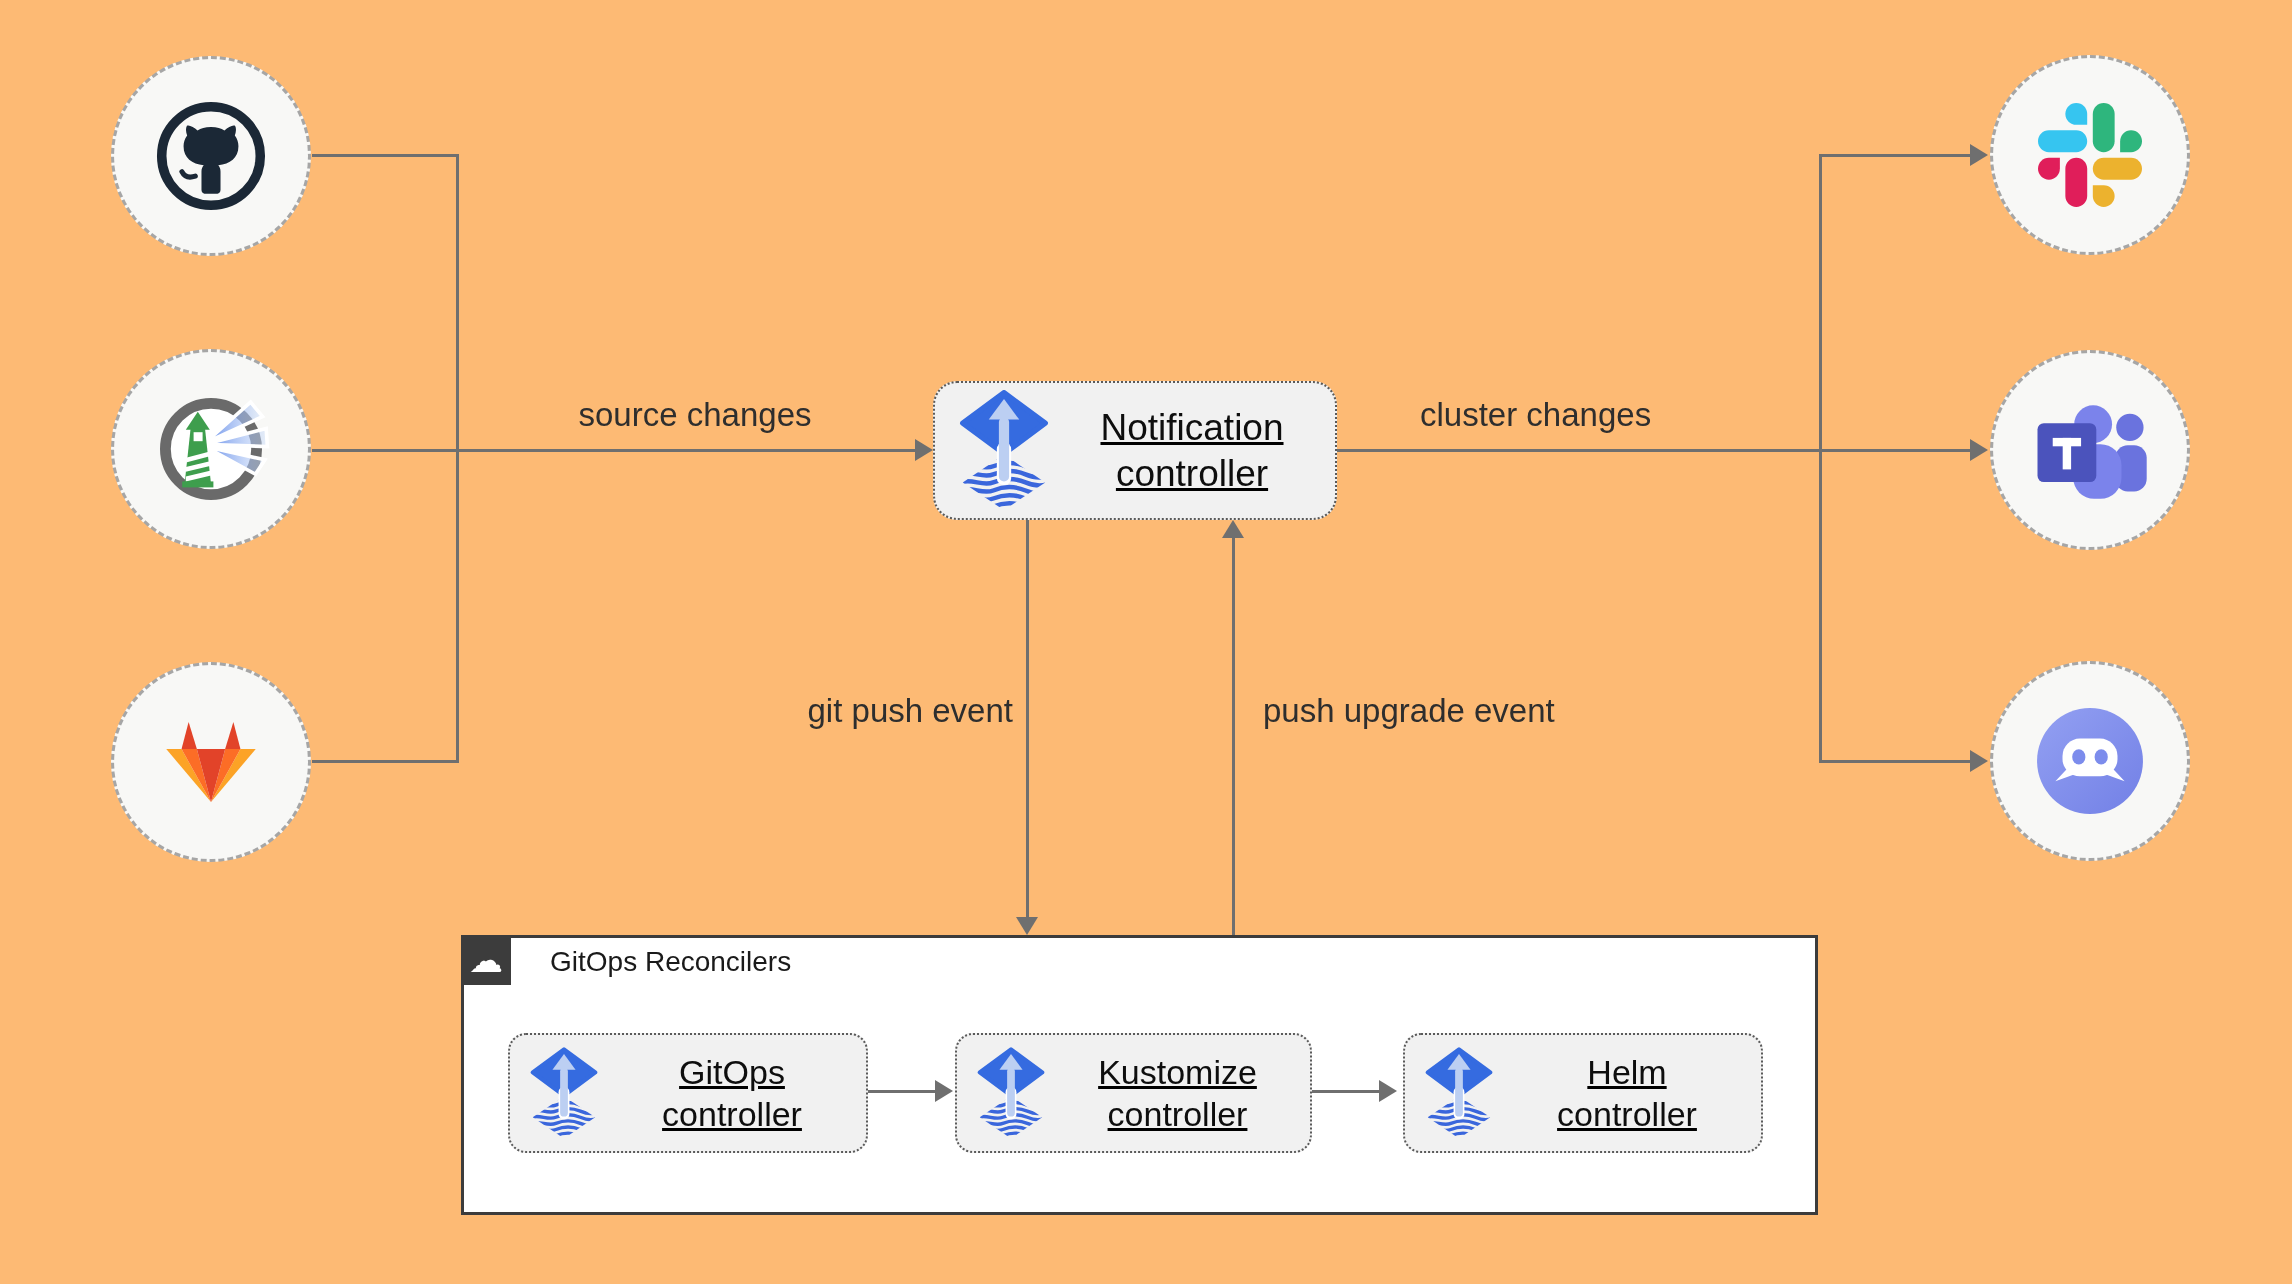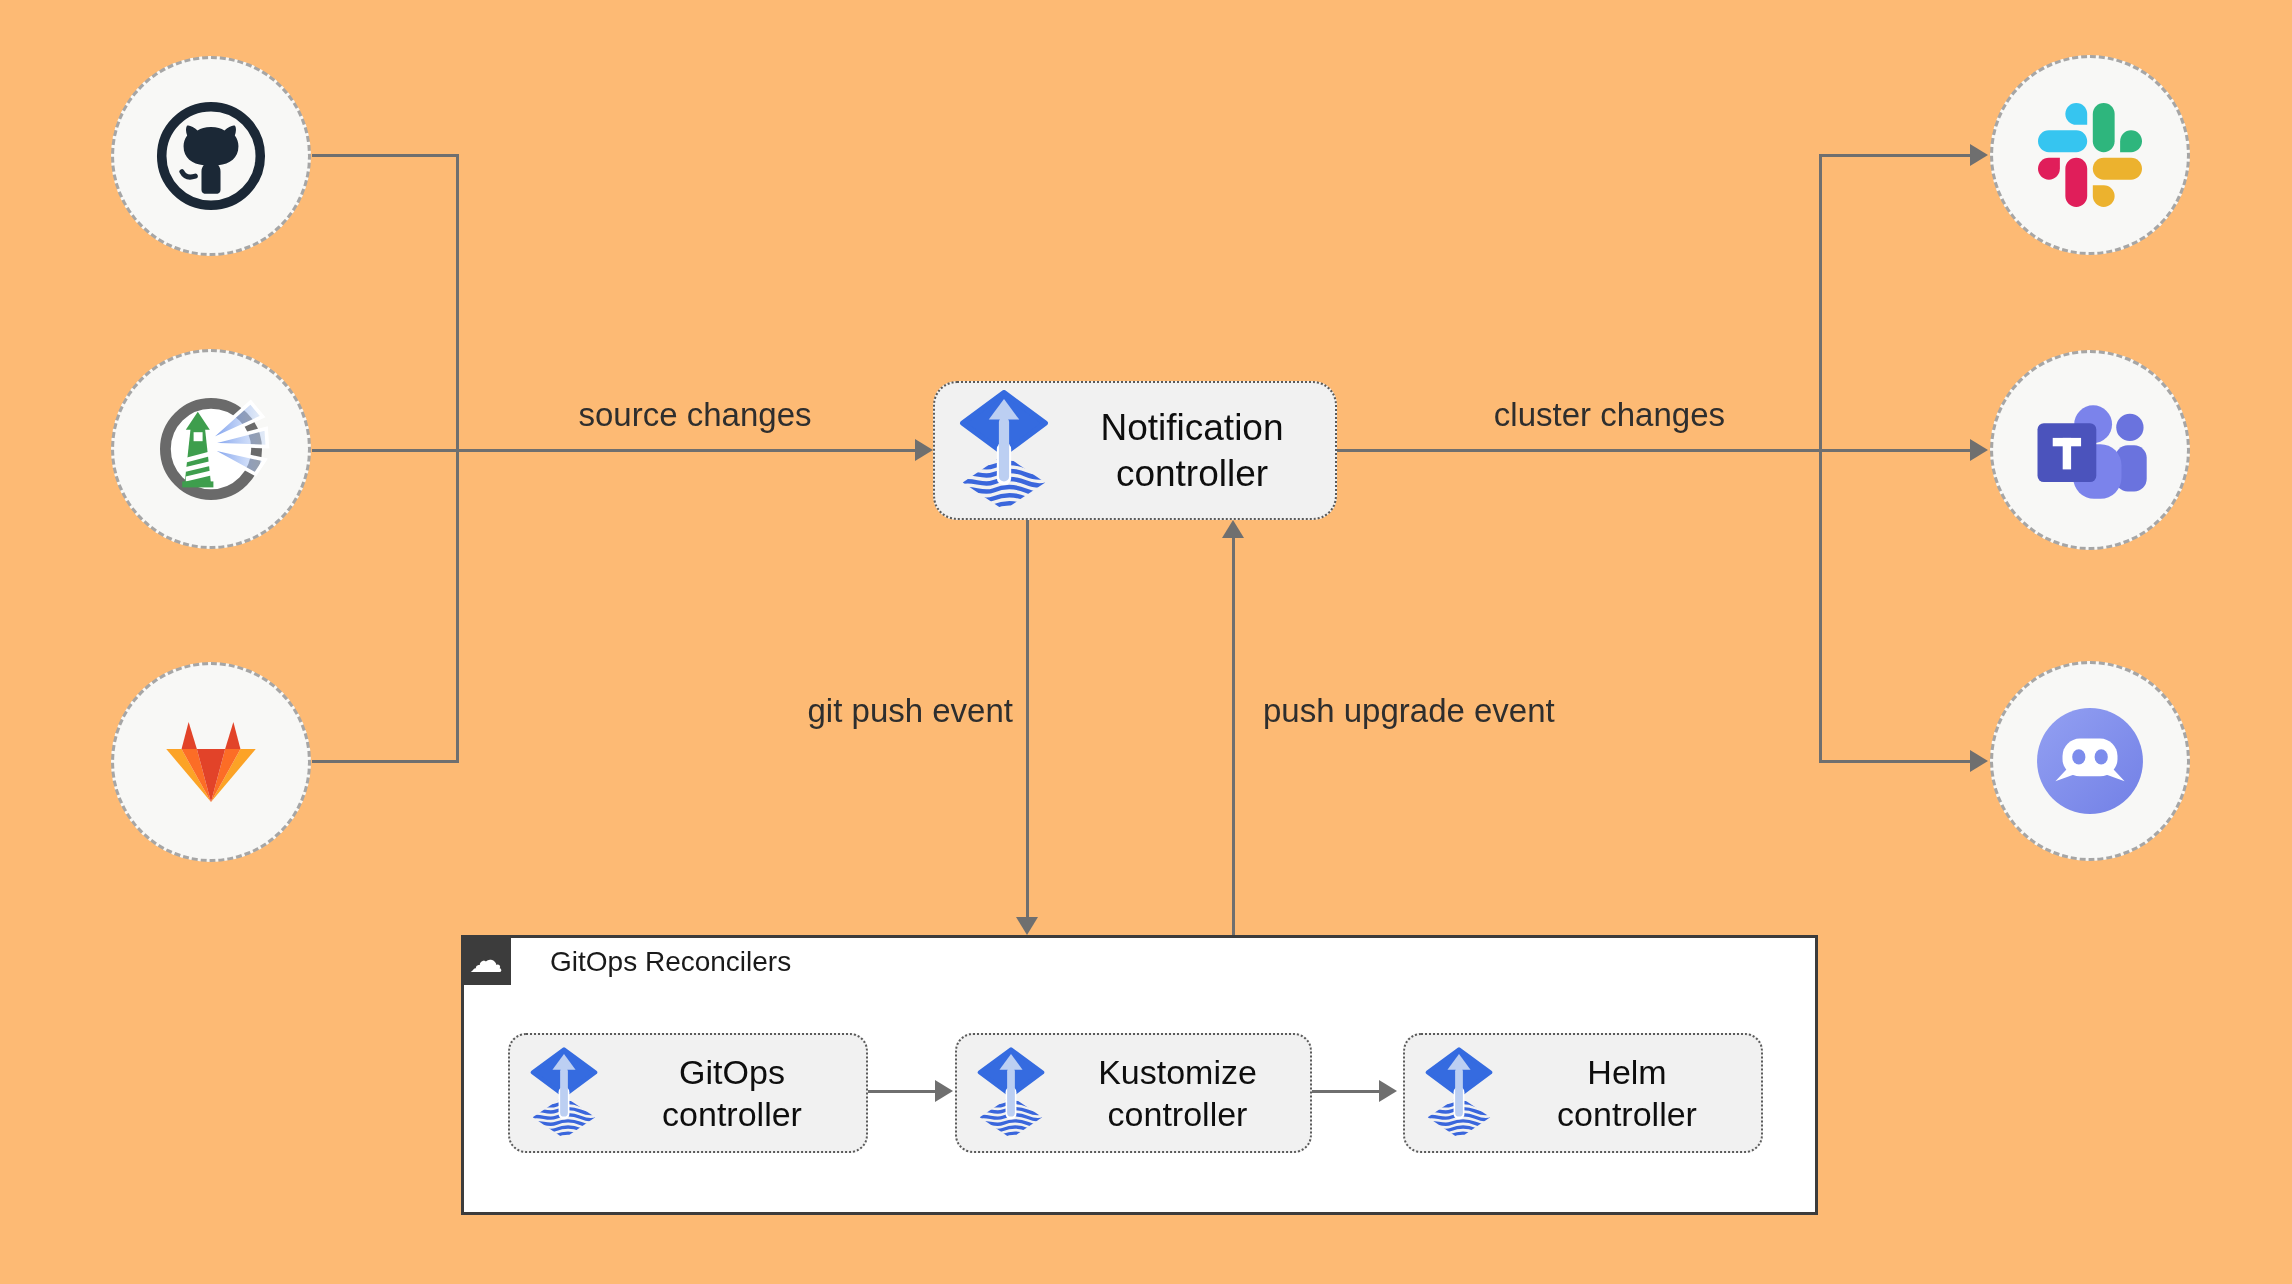--- a/index.html
+++ b/index.html
@@ -2,21 +2,21 @@
 <html><head>
 <meta charset="utf-8">
 <style>
   html,body{margin:0;padding:0;background:#ffffff;overflow:hidden;}
   #canvas{position:relative;width:2292px;height:1284px;background:#fdba74;
           font-family:"Liberation Sans","DejaVu Sans",sans-serif;}
   .circle{position:absolute;width:200px;height:200px;border-radius:50%;
           border:3px dashed #a6a6a6;background:#f8f8f6;box-sizing:border-box;
           display:flex;align-items:center;justify-content:center;}
   .node{position:absolute;border:2.5px dotted #5a5a5a;border-radius:20px;background:#f1f1f1;
-        box-sizing:border-box;display:flex;align-items:center;}
+        box-sizing:border-box;display:flex;align-items:center;text-decoration:underline;}
   .node-label{flex:1;display:flex;align-items:center;justify-content:center;
               font-size:34px;line-height:1.24;color:#0e0e0e;text-align:center;}
   .node-label span{display:inline-block;max-width:205px;}
   .notif-label span{max-width:250px;font-size:37px;}
   .line{position:absolute;background:#6f6f6f;}
   .ah-right{position:absolute;width:0;height:0;border-top:11px solid transparent;
             border-bottom:11px solid transparent;border-left:18px solid #6f6f6f;}
   .ah-down{position:absolute;width:0;height:0;border-left:11px solid transparent;
            border-right:11px solid transparent;border-top:18px solid #6f6f6f;}
   .ah-up{position:absolute;width:0;height:0;border-left:11px solid transparent;
@@ -149,21 +149,21 @@
   <div class="ah-right" style="left:915px;top:439px;"></div>
   <div class="edge-label" style="left:545px;top:396px;width:300px;text-align:center;">source changes</div>
 
   <div class="line" style="left:1337px;top:449px;width:633px;height:3px;"></div>
   <div class="ah-right" style="left:1970px;top:439px;"></div>
   <div class="line" style="left:1819px;top:154px;width:3px;height:609px;"></div>
   <div class="line" style="left:1822px;top:154px;width:148px;height:3px;"></div>
   <div class="ah-right" style="left:1970px;top:144px;"></div>
   <div class="line" style="left:1822px;top:760px;width:148px;height:3px;"></div>
   <div class="ah-right" style="left:1970px;top:750px;"></div>
-  <div class="edge-label" style="left:1420px;top:396px;width:305px;text-align:right;">cluster changes</div>
+  <div class="edge-label" style="left:1420px;top:396px;width:305px;text-align:left;">cluster changes</div>
 
   <div class="line" style="left:1026px;top:520px;width:3px;height:398px;"></div>
   <div class="ah-down" style="left:1016px;top:917px;"></div>
   <div class="edge-label" style="left:760px;top:692px;width:253px;text-align:right;">git push event</div>
 
   <div class="line" style="left:1232px;top:538px;width:3px;height:397px;"></div>
   <div class="ah-up" style="left:1222px;top:520px;"></div>
   <div class="edge-label" style="left:1263px;top:692px;width:340px;text-align:left;">push upgrade event</div>
 
   <div class="node" style="left:933px;top:381px;width:404px;height:139px;border-radius:24px;">

